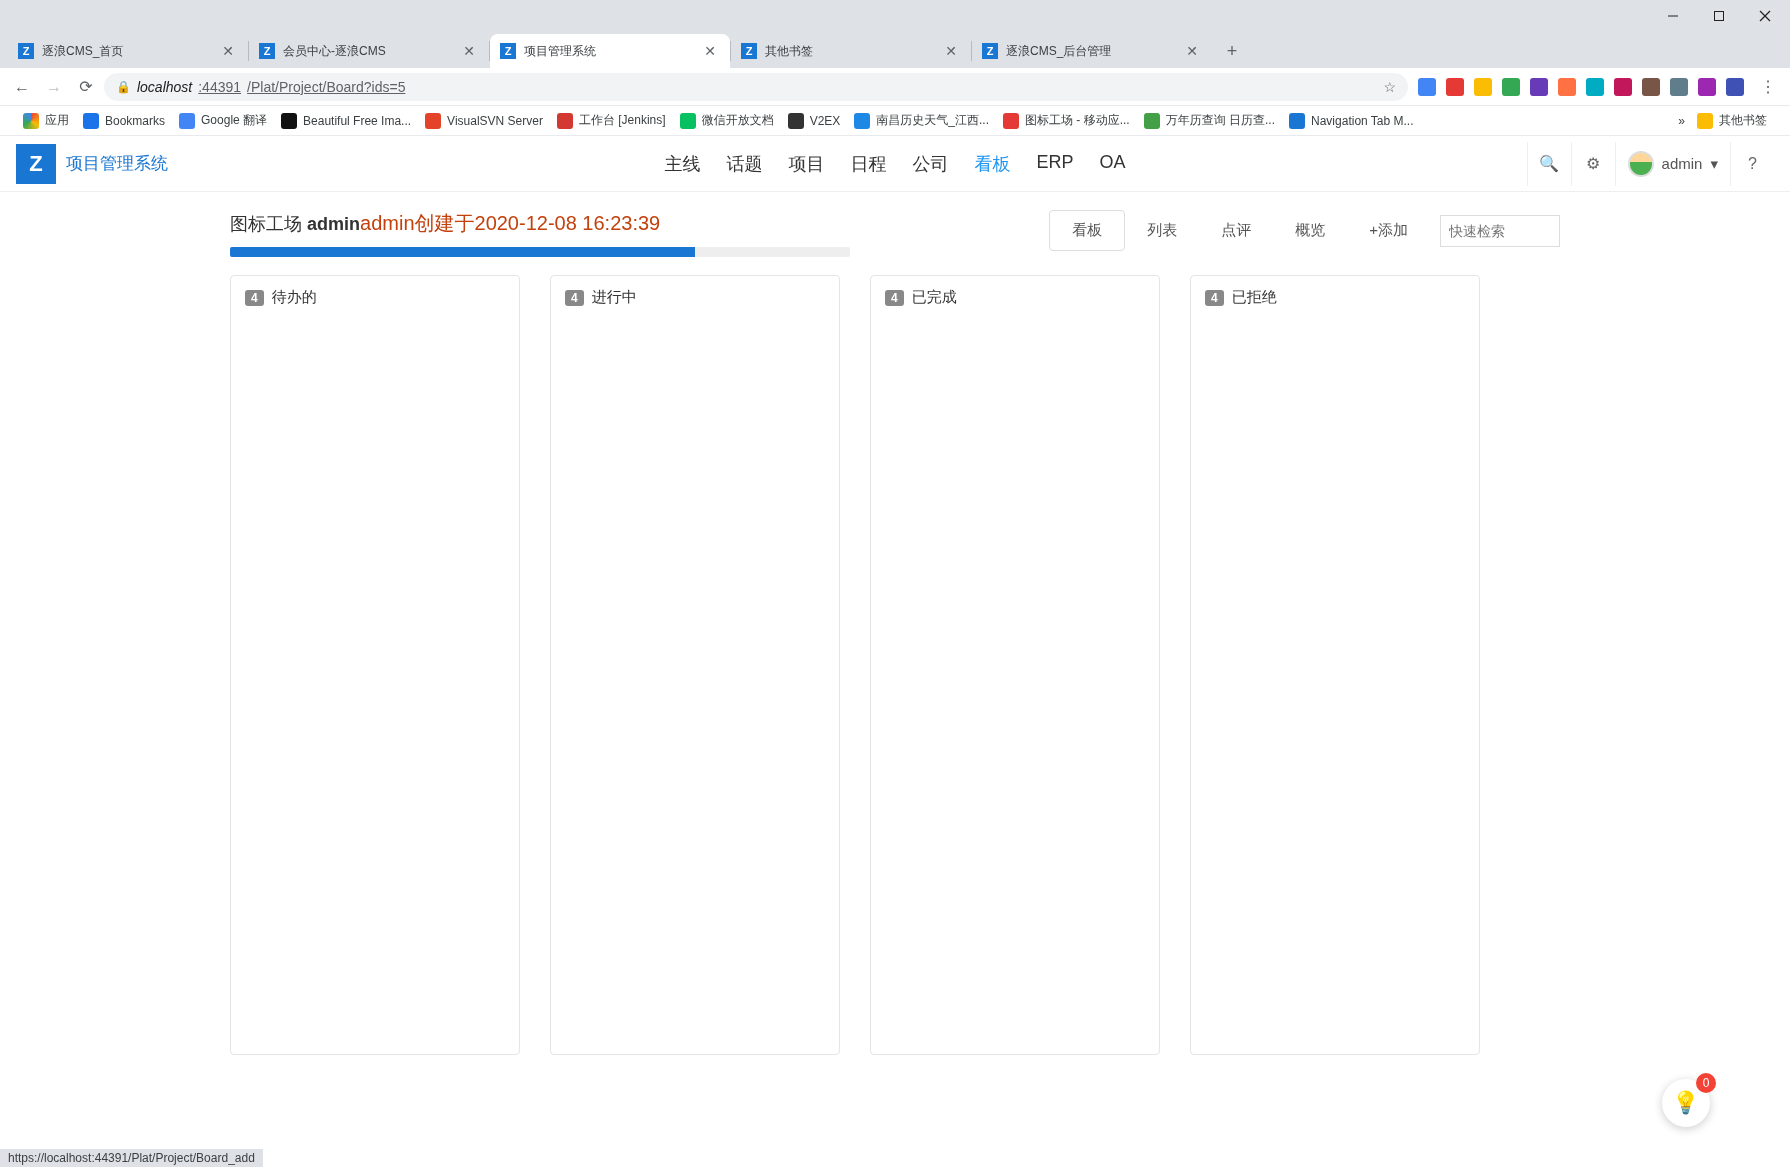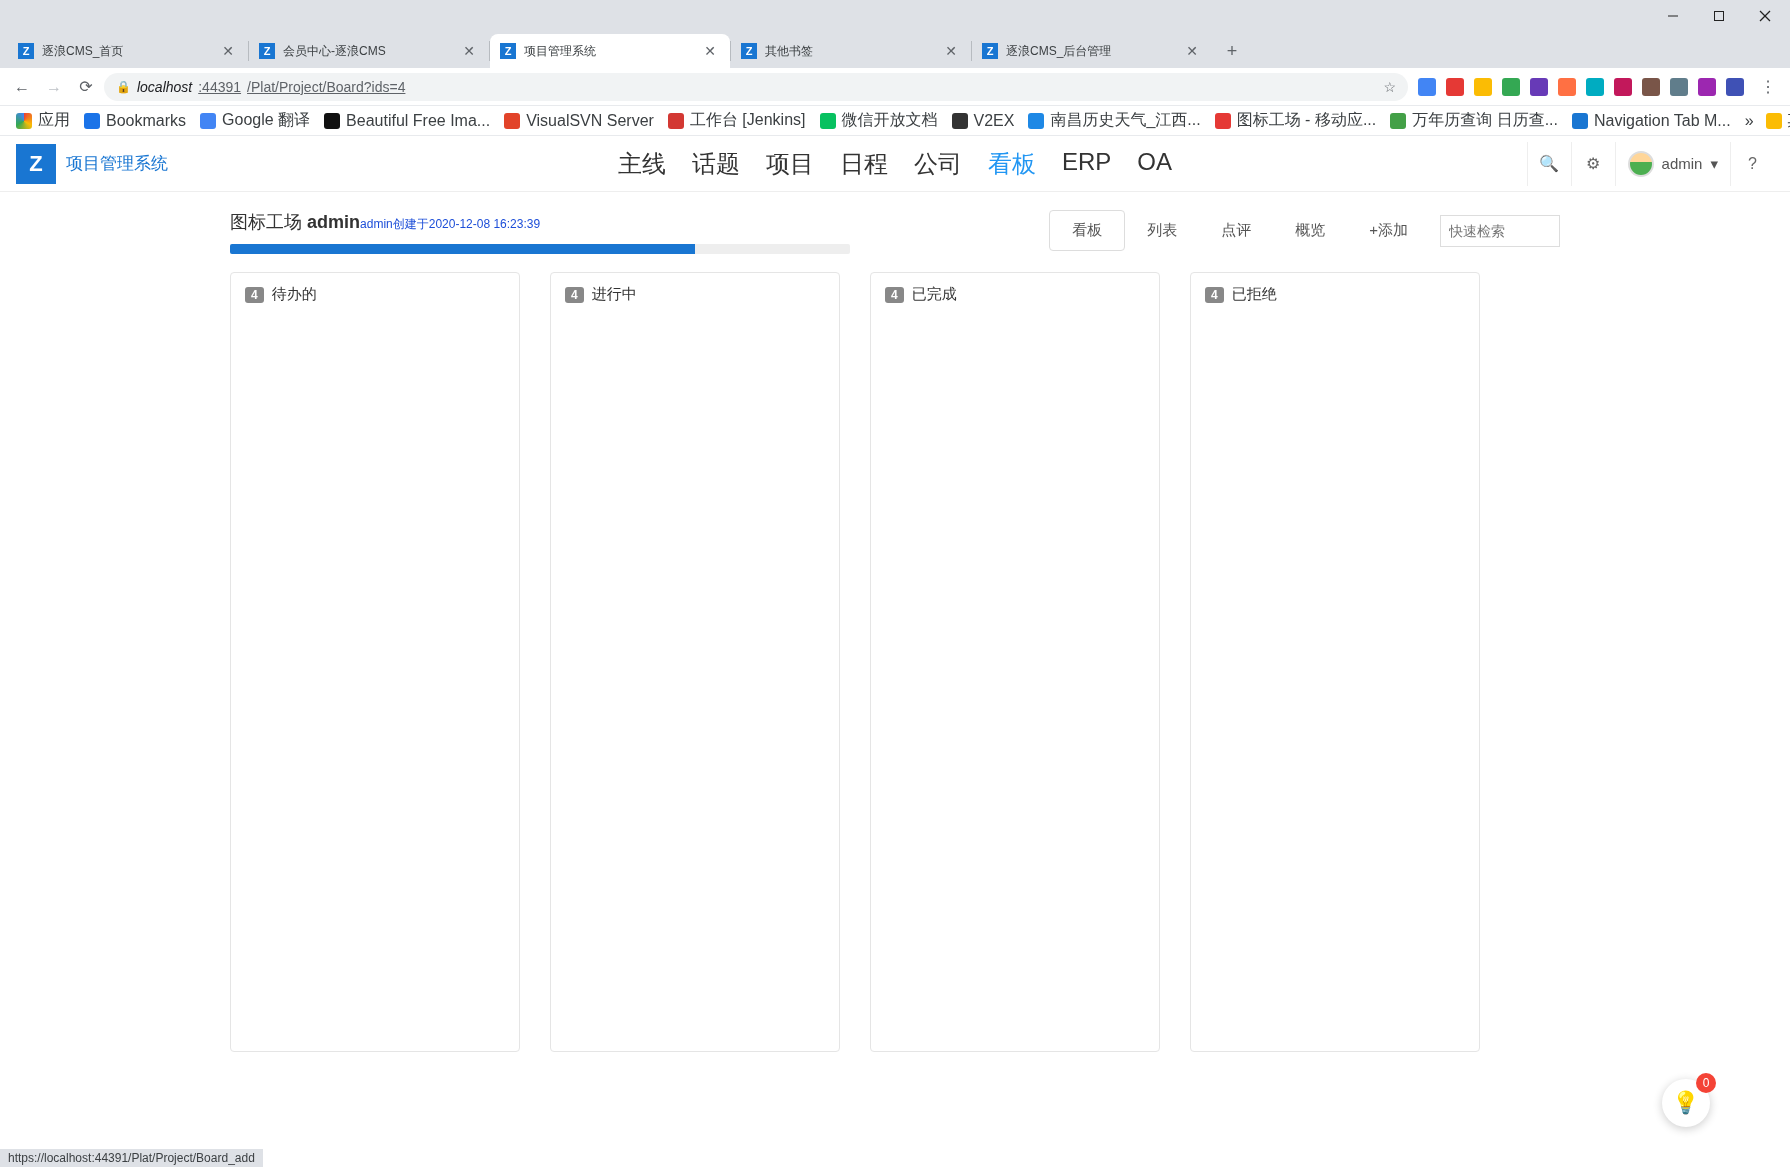--- a/index.html
+++ b/index.html
@@ -24,44 +24,44 @@
 .nav-btn.disabled { color:#bdc1c6; }
 .omnibox { flex:1; height:28px; background:#f1f3f4; border-radius:14px; display:flex; align-items:center; padding:0 12px; font-size:14px; color:#202124; gap:6px; }
 .omnibox .lock { color:#5f6368; font-size:12px; }
 .omnibox .host { color:#202124;font-style:italic; }
 .omnibox .path { color:#5f6368;text-decoration:underline; }
 .omni-star { color:#5f6368; margin-left:auto; }
 .ext-icons { display:flex; gap:10px; padding:0 6px; }
 .ext-icon { width:18px; height:18px; border-radius:3px; }
 .menu-dots { width:28px; height:28px; display:flex; align-items:center; justify-content:center; color:#5f6368; }
 
-.bookbar { height:30px; background:#fff; display:flex; align-items:center; padding:0 16px; gap:14px; font-size:16px; color:#3c4043; border-bottom:1px solid #e8eaed; }
+.bookbar { height:30px; background:#fff; display:flex; align-items:center; padding:0 23px; gap:14px; font-size:12px; color:#3c4043; border-bottom:1px solid #e8eaed; }
 .bk-item { display:flex; align-items:center; gap:6px; white-space:nowrap; }
 .bk-icon { width:16px; height:16px; border-radius:3px; display:inline-block; }
 .bk-more { margin-left:auto; display:flex; align-items:center; gap:12px; }
 
 
 .app { position:relative; height:calc(100vh - 136px); }
 .topbar { height:56px; border-bottom:1px solid #eee; display:flex; align-items:center; padding:0 16px; }
 .brand { display:flex; align-items:center; gap:10px; }
 .brand-logo { width:40px; height:40px; background:#1976d2; color:#fff; display:flex; align-items:center; justify-content:center; font-weight:bold; font-size:22px; }
 .brand-name { color:#1976d2; font-size:17px; }
-.mainnav { display:flex; gap:26px; margin-left:auto; margin-right:auto; font-size:24px; color:#333; position:absolute; left:50%; transform:translateX(-50%); }
+.mainnav { display:flex; gap:26px; margin-left:auto; margin-right:auto; font-size:18px; color:#333; position:absolute; left:50%; transform:translateX(-50%); }
 .mainnav .nav-item { cursor:pointer; }
 .mainnav .nav-item.active { color:#2196f3; }
 .top-right { margin-left:auto; display:flex; align-items:center; }
 .top-icon { width:44px; height:44px; display:flex; align-items:center; justify-content:center; color:#666; border-left:1px solid #eee; }
 .user-chip { display:flex; align-items:center; gap:8px; padding:0 12px; color:#555; font-size:15px; border-left:1px solid #eee; height:44px; }
 .avatar { width:26px; height:26px; border-radius:50%; background:linear-gradient(#ffd699 40%,#4caf50 40%); border:2px solid #ddd; }
 
 .content { padding:18px 230px 0 230px; }
 .proj-head { display:flex; align-items:flex-start; justify-content:space-between; margin-bottom:18px; }
 .proj-info h2 { font-size:18px; font-weight:normal; color:#333; display:inline; }
 .proj-info .pname { font-weight:bold; }
-.proj-info .meta { color:#1d4ed8; font-size:12px; }
+.proj-info .meta { color:#c2410c; font-size:20px; }
 .progress { width:620px; height:10px; background:#eee; border-radius:2px; margin-top:10px; overflow:hidden; }
 .progress-fill { height:100%; background:#1976d2; width:75%; }
 
 .view-tabs { display:flex; align-items:center; gap:0; }
 .view-tab { padding:10px 22px; font-size:15px; color:#555; cursor:pointer; }
 .view-tab.active { background:#fff; border:1px solid #ddd; border-radius:4px; }
 .quick-search { width:120px; height:32px; border:1px solid #ddd; padding:0 8px; font-size:14px; margin-left:10px; }
 
 .boards { display:flex; gap:30px; }
 .board-col { width:290px; height:780px; border:1px solid #e5e5e5; border-radius:4px; padding:12px 14px; }
@@ -129,21 +129,21 @@
   </div>
 
 <div class="addrbar">
   <div class="nav-btn">←</div>
   <div class="nav-btn disabled">→</div>
   <div class="nav-btn">⟳</div>
   <div class="omnibox">
     <span class="lock">🔒</span>
     <span class="host">localhost</span>
       <span class="path">:44391</span>
-      <span class="path">/Plat/Project/Board?ids=4</span>
+      <span class="path">/Plat/Project/Board?ids=5</span>
     <span class="omni-star">☆</span>
   </div>
   <div class="ext-icons" id="ext-icons">
       <div class="ext-icon" style="background: rgb(66, 133, 244);"></div>
       <div class="ext-icon" style="background: rgb(229, 57, 53);"></div>
       <div class="ext-icon" style="background: rgb(251, 188, 4);"></div>
       <div class="ext-icon" style="background: rgb(52, 168, 83);"></div>
       <div class="ext-icon" style="background: rgb(103, 58, 183);"></div>
       <div class="ext-icon" style="background: rgb(255, 112, 67);"></div>
       <div class="ext-icon" style="background: rgb(0, 172, 193);"></div>

